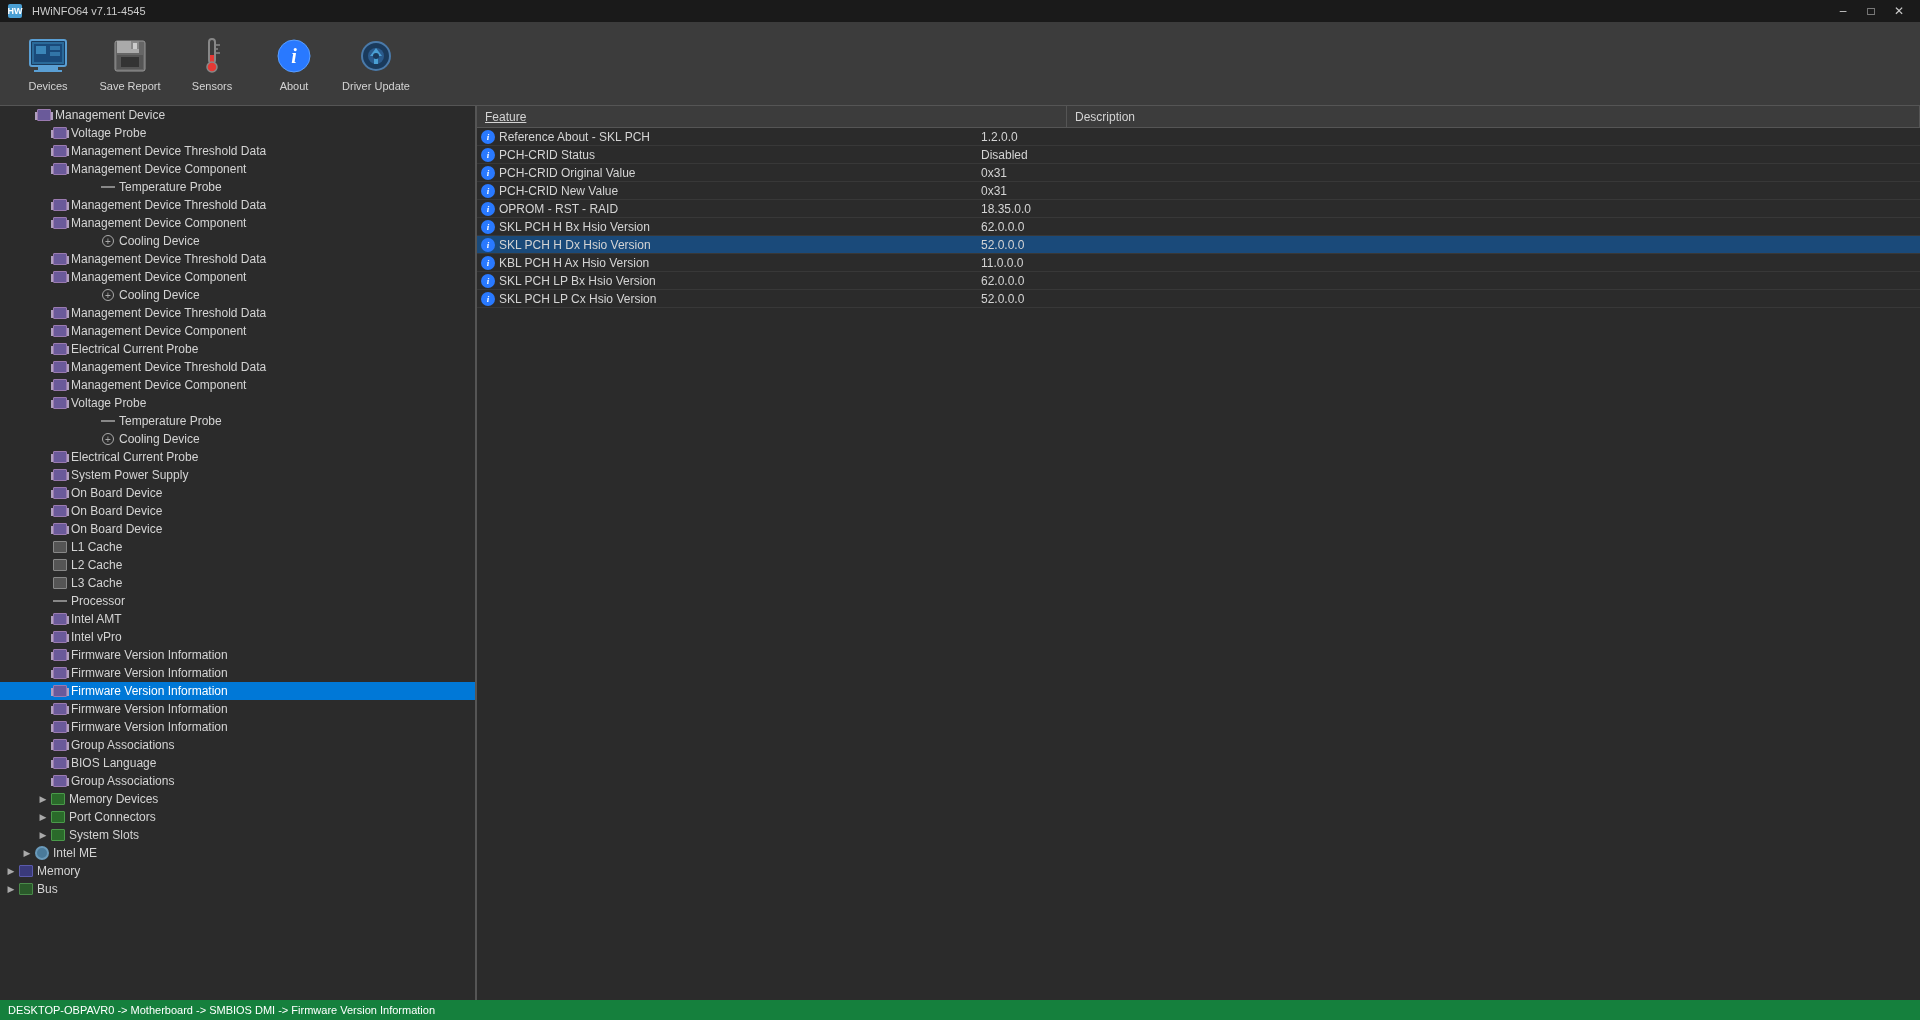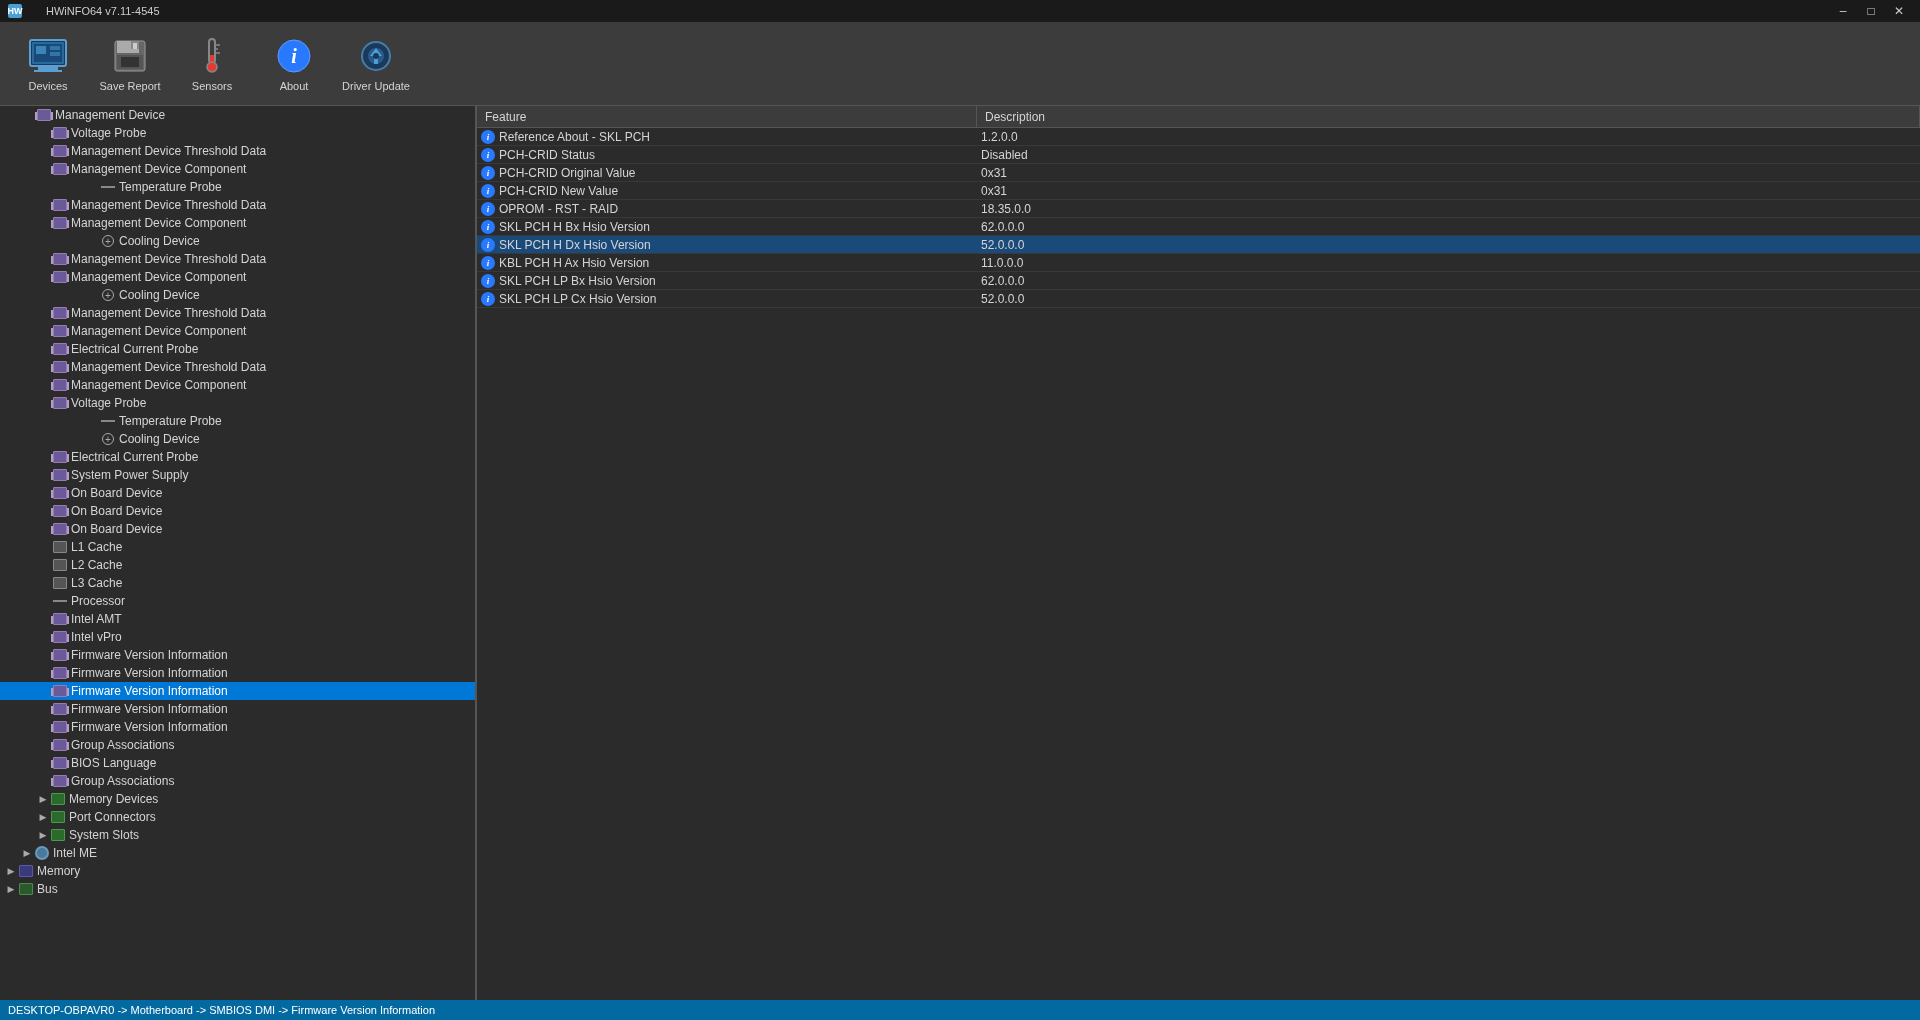--- a/index.html
+++ b/index.html
@@ -21,21 +21,21 @@
       height: 22px;
       display: flex;
       align-items: center;
       justify-content: space-between;
       padding: 0 8px;
       flex-shrink: 0;
     }
     .title-bar-left {
       display: flex;
       align-items: center;
-      gap: 24px;
+      gap: 10px;
       font-size: 11px;
       color: #cccccc;
     }
     .title-bar-icon {
       width: 14px;
       height: 14px;
       background: #4a9fd4;
       border-radius: 2px;
       display: flex;
       align-items: center;
@@ -258,21 +258,21 @@
     }
     .table-header-cell {
       display: flex;
       align-items: center;
       padding: 0 8px;
       font-size: 12px;
       color: #d4d4d4;
       border-right: 1px solid #555;
       font-weight: normal;
     }
-    .table-header-cell.feature { width: 500px; }
+    .table-header-cell.feature { width: 590px; text-decoration: underline; }
     .table-header-cell.description { flex: 1; }
 
     .table-body {
       flex: 1;
       overflow-y: auto;
     }
     .table-body::-webkit-scrollbar { width: 8px; }
     .table-body::-webkit-scrollbar-track { background: #2b2b2b; }
     .table-body::-webkit-scrollbar-thumb { background: #555; }
 
@@ -309,21 +309,21 @@
       font-weight: bold;
       font-style: italic;
       font-family: serif;
       flex-shrink: 0;
       margin-right: 4px;
     }
 
     
     .status-bar {
       height: 20px;
-      background: #0369a1;
+      background: #15803d;
       display: flex;
       align-items: center;
       padding: 0 8px;
       font-size: 11px;
       color: white;
       flex-shrink: 0;
     }
   </style>
 </head>
 <body>

